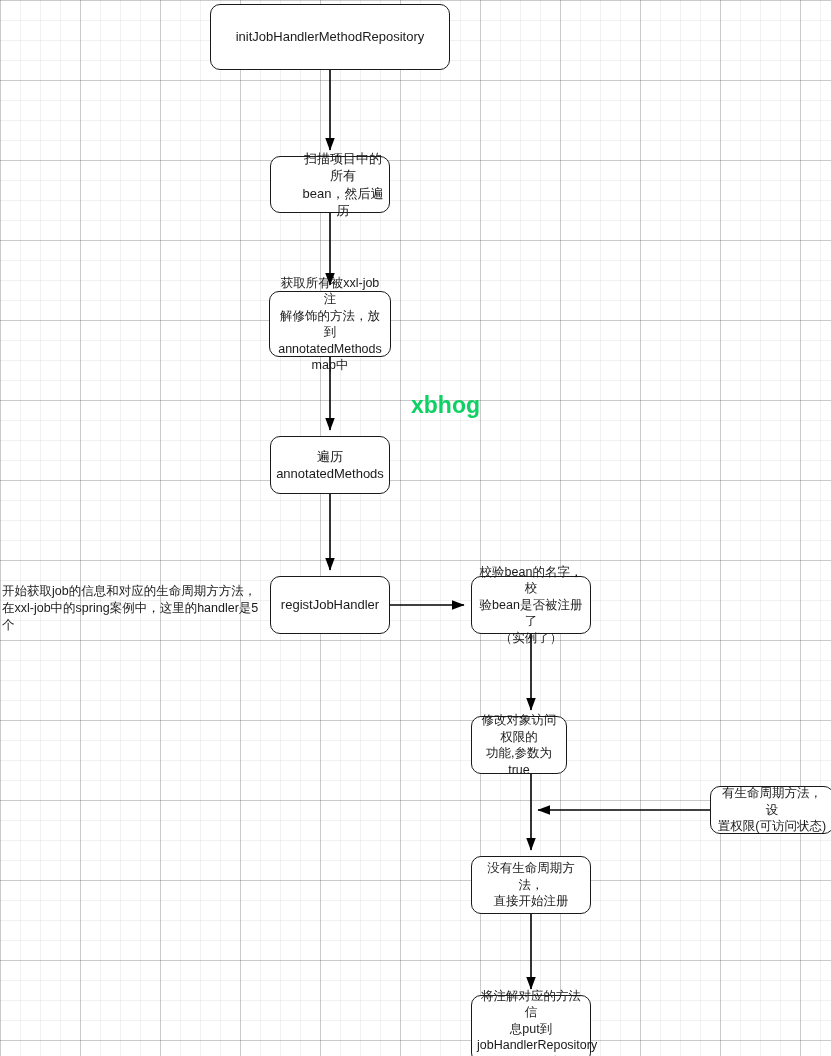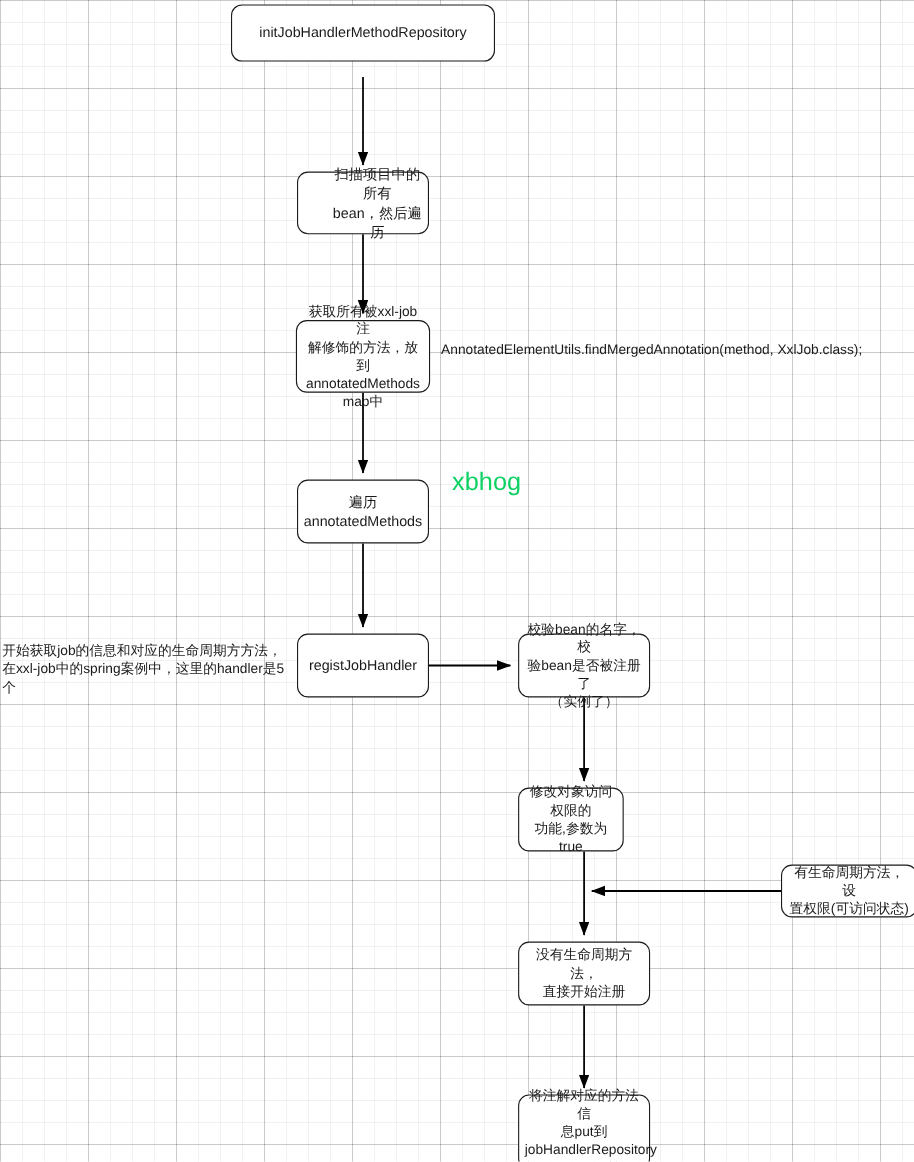--- a/index.html
+++ b/index.html
@@ -60,23 +60,22 @@
     white-space: pre-line;
   }
   .free-text {
     position: absolute;
     color: #1a1a1a;
     line-height: 1.35;
     white-space: pre-line;
   }
   .watermark {
     position: absolute;
-    font-weight: normal;
+    font-weight: bold;
     white-space: nowrap;
-    margin-top: 32px;
   }
 </style>
 </head>
 <body>
 
 <div id="canvas">
 
   <svg id="edges" viewBox="0 0 831 1056" xmlns="http://www.w3.org/2000/svg">
     <defs>
       <marker id="arrowhead" markerWidth="9" markerHeight="9" refX="7.6" refY="3" orient="auto" markerUnits="strokeWidth">
@@ -96,21 +95,21 @@
 
     <line x1="531" y1="634" x2="531" y2="710" stroke="#000000" stroke-width="1.6" marker-end="url(#arrowhead)"></line>
 
     <line x1="531" y1="774" x2="531" y2="850" stroke="#000000" stroke-width="1.6" marker-end="url(#arrowhead)"></line>
 
     <line x1="710" y1="810" x2="538" y2="810" stroke="#000000" stroke-width="1.6" marker-end="url(#arrowhead)"></line>
 
     <line x1="531" y1="914" x2="531" y2="989" stroke="#000000" stroke-width="1.6" marker-end="url(#arrowhead)"></line>
   </svg>
 
-  <div class="node" style="left:210px; top:4px; width:240px; height:52px; font-size:13px;">
+  <div class="node" style="left:210px; top:4px; width:240px; height:66px; font-size:13px;">
     <span class="node-label">initJobHandlerMethodRepository</span>
   </div>
 
   <div class="node" style="left:270px; top:156px; width:120px; height:57px; font-size:13px;padding-left:31px;">
     <span class="node-label">扫描项目中的所有
 bean，然后遍历</span>
   </div>
 
   <div class="node" style="left:269px; top:291px; width:122px; height:66px; font-size:12.5px;">
     <span class="node-label">获取所有被xxl-job注
@@ -149,21 +148,20 @@
 直接开始注册</span>
   </div>
 
   <div class="node" style="left:471px; top:995px; width:120px; height:68px; font-size:12.5px;">
     <span class="node-label">将注解对应的方法信
 息put到
 jobHandlerRepository
 （map）中</span>
   </div>
 
-  <div class="free-text" style="left:401px; top:310px; width:410px; font-size:12.5px; text-align:left;">AnnotatedElementUtils.findMergedAnnotation(method, XxlJob.class);</div>
 
   <div class="free-text" style="left:2px; top:583px; width:258px; font-size:12.5px; text-align:left;">开始获取job的信息和对应的生命周期方方法，
 在xxl-job中的spring案例中，这里的handler是5
 个</div>
 
   <div class="watermark" style="left:411px; top:392px; font-size:23px; color:#0ed164;">xbhog</div>
 
 </div>
 
 </body></html>

